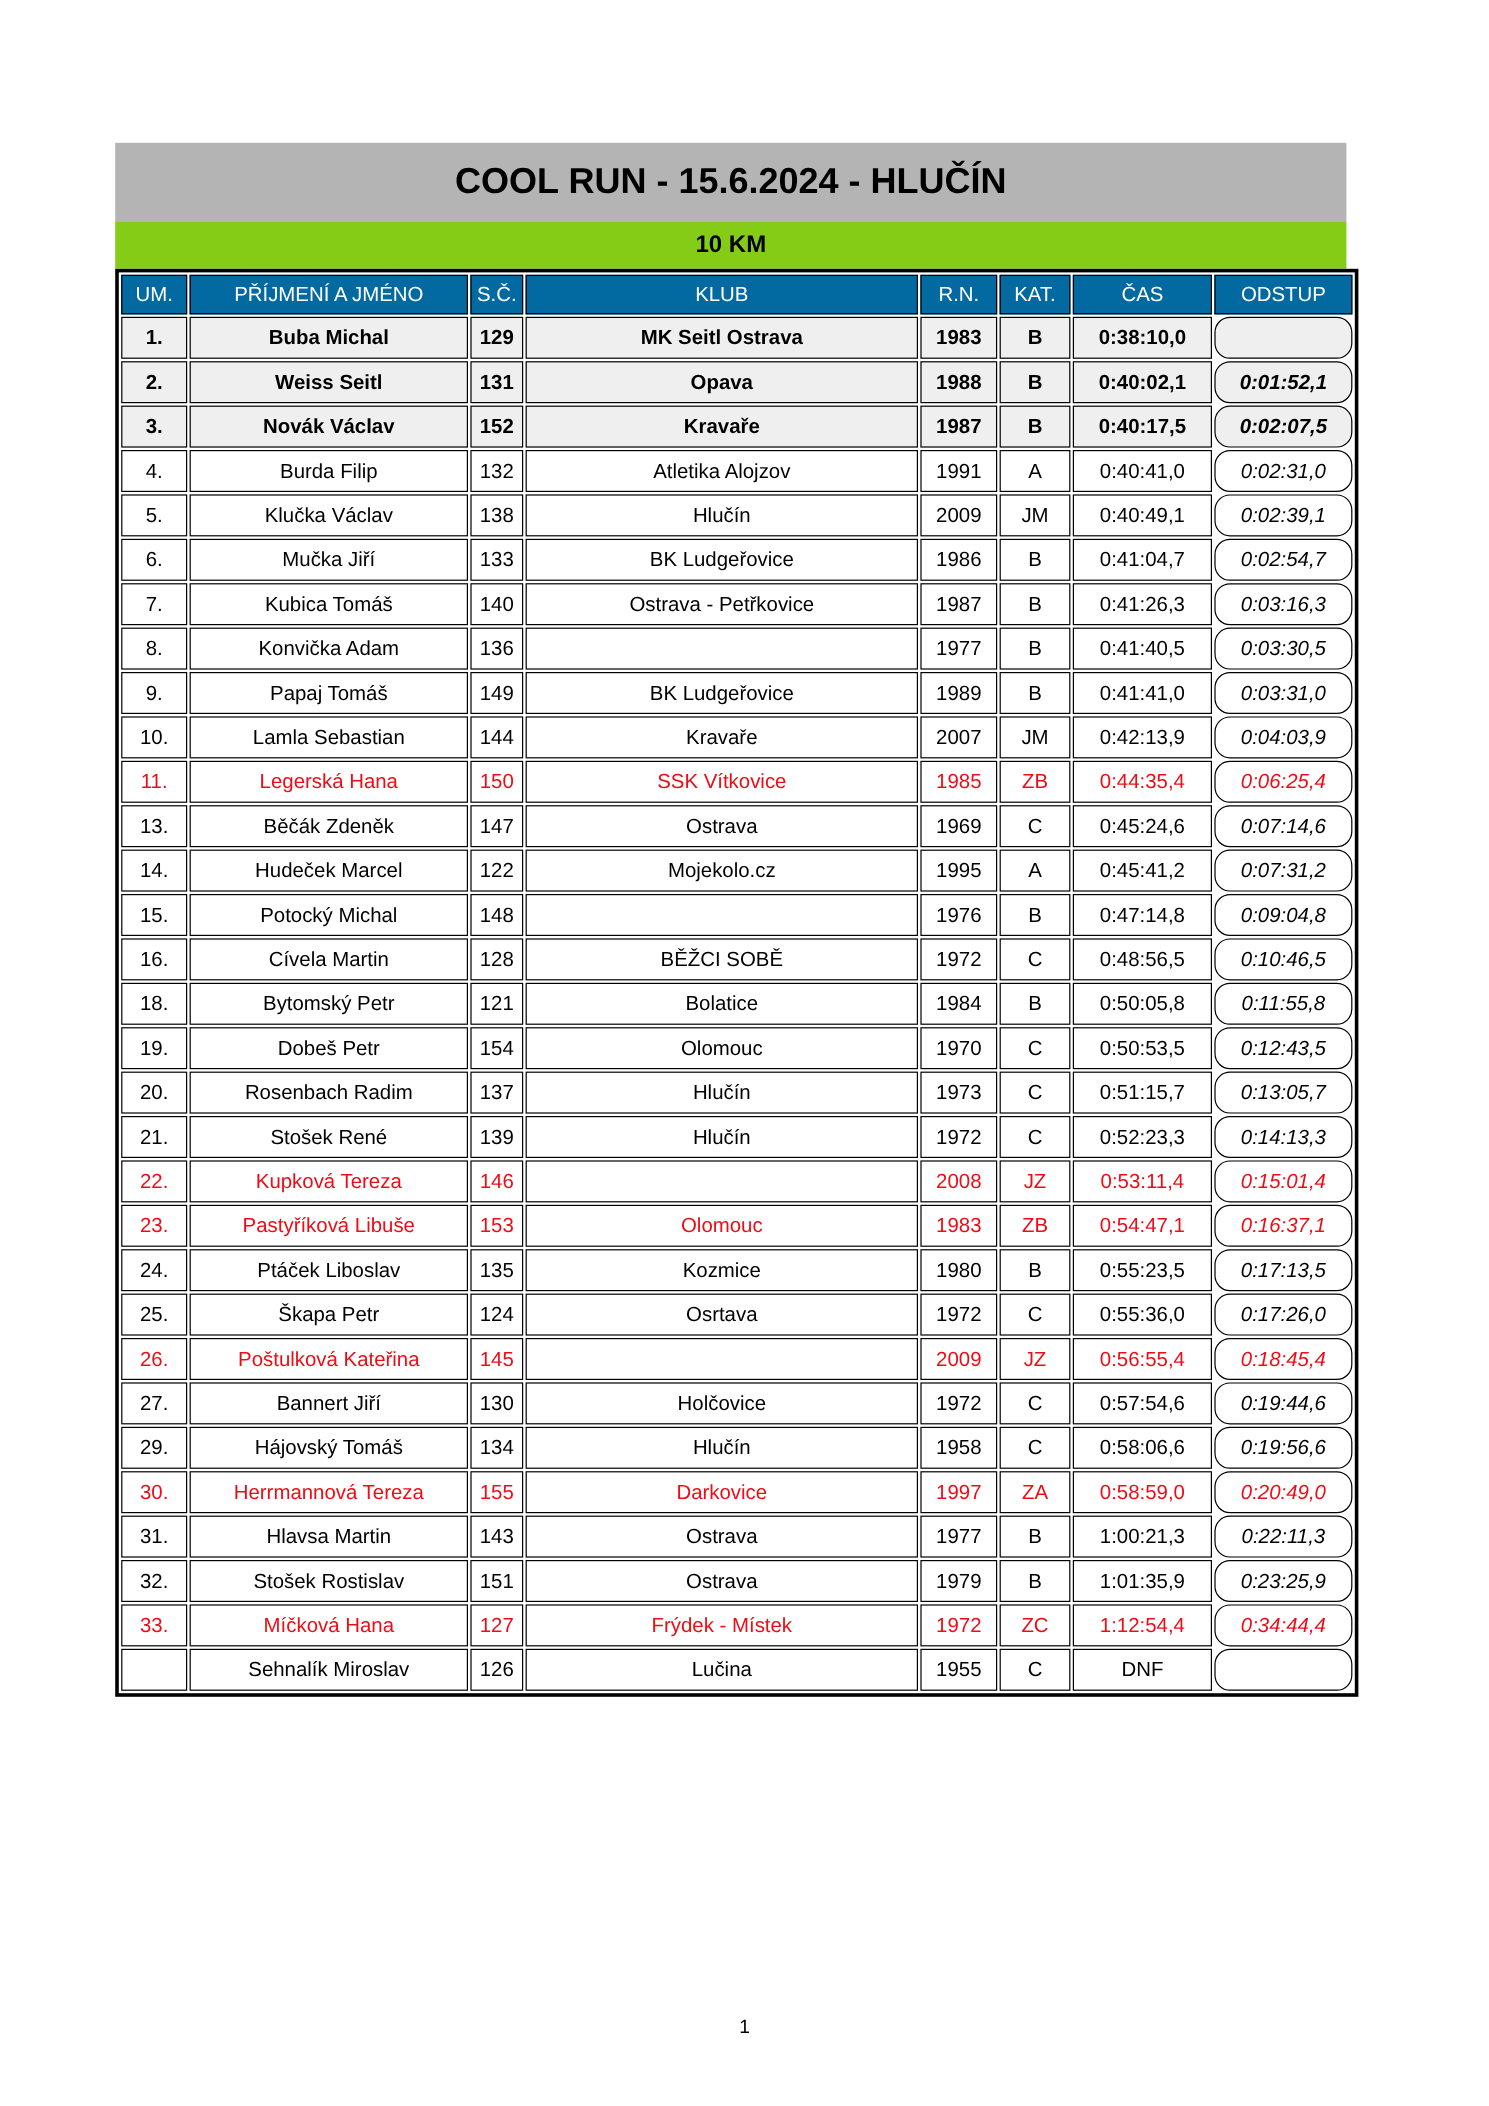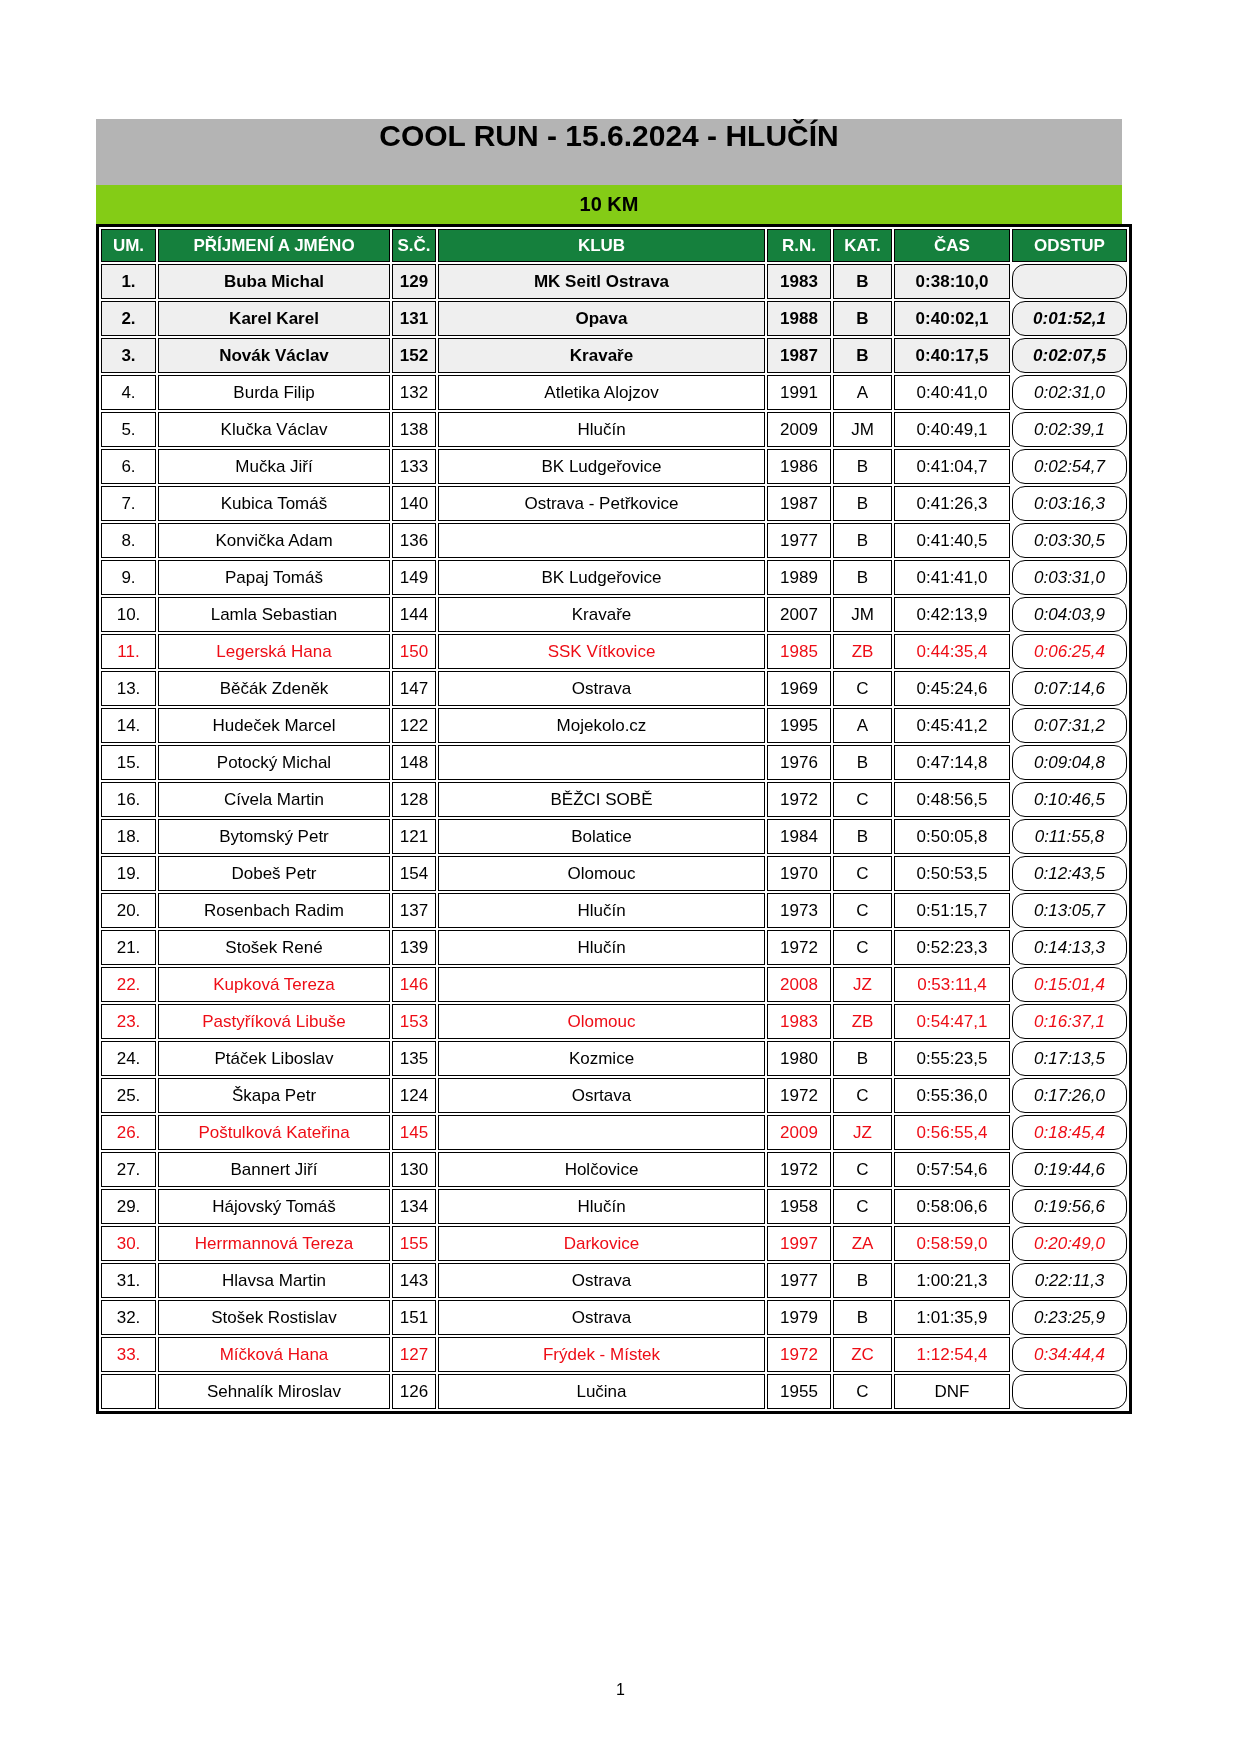--- a/index.html
+++ b/index.html
@@ -19,20 +19,21 @@
   .doc {
     position: absolute;
     left: 96px;
     top: 119px;
     width: 1026px;
   }
   .title-bar {
     height: 66px;
     background: #b4b4b4;
     display: flex;
+    align-items: center;
     justify-content: center;
     font-size: 30px;
     font-weight: bold;
   }
   .subtitle-bar {
     height: 39px;
     background: #84cc16;
     display: flex;
     align-items: center;
     justify-content: center;
@@ -41,24 +42,24 @@
   }
   table.results {
     width: 100%;
     table-layout: fixed;
     border-collapse: separate;
     border-spacing: 2px;
     border: 3px solid #000000;
     background: #ffffff;
   }
   table.results th {
-    background: #15803d;
+    background: #0369a1;
     color: #ffffff;
     font-size: 17px;
-    font-weight: bold;
+    font-weight: normal;
     height: 31px;
     padding: 0 2px;
     border: 1px solid #000000;
     text-align: center;
     vertical-align: middle;
     margin-top: 28px;
   }
   table.results td {
     border: 1.5px solid #000000;
     height: 33px;
@@ -141,21 +142,21 @@
             <td>Buba Michal</td>
             <td>129</td>
             <td>MK Seitl Ostrava</td>
             <td>1983</td>
             <td>B</td>
             <td>0:38:10,0</td>
             <td class="gap"></td>
           </tr>
           <tr class="podium">
             <td>2.</td>
-            <td>Karel Karel</td>
+            <td>Weiss Seitl</td>
             <td>131</td>
             <td>Opava</td>
             <td>1988</td>
             <td>B</td>
             <td>0:40:02,1</td>
             <td class="gap">0:01:52,1</td>
           </tr>
           <tr class="podium">
             <td>3.</td>
             <td>Novák Václav</td>

